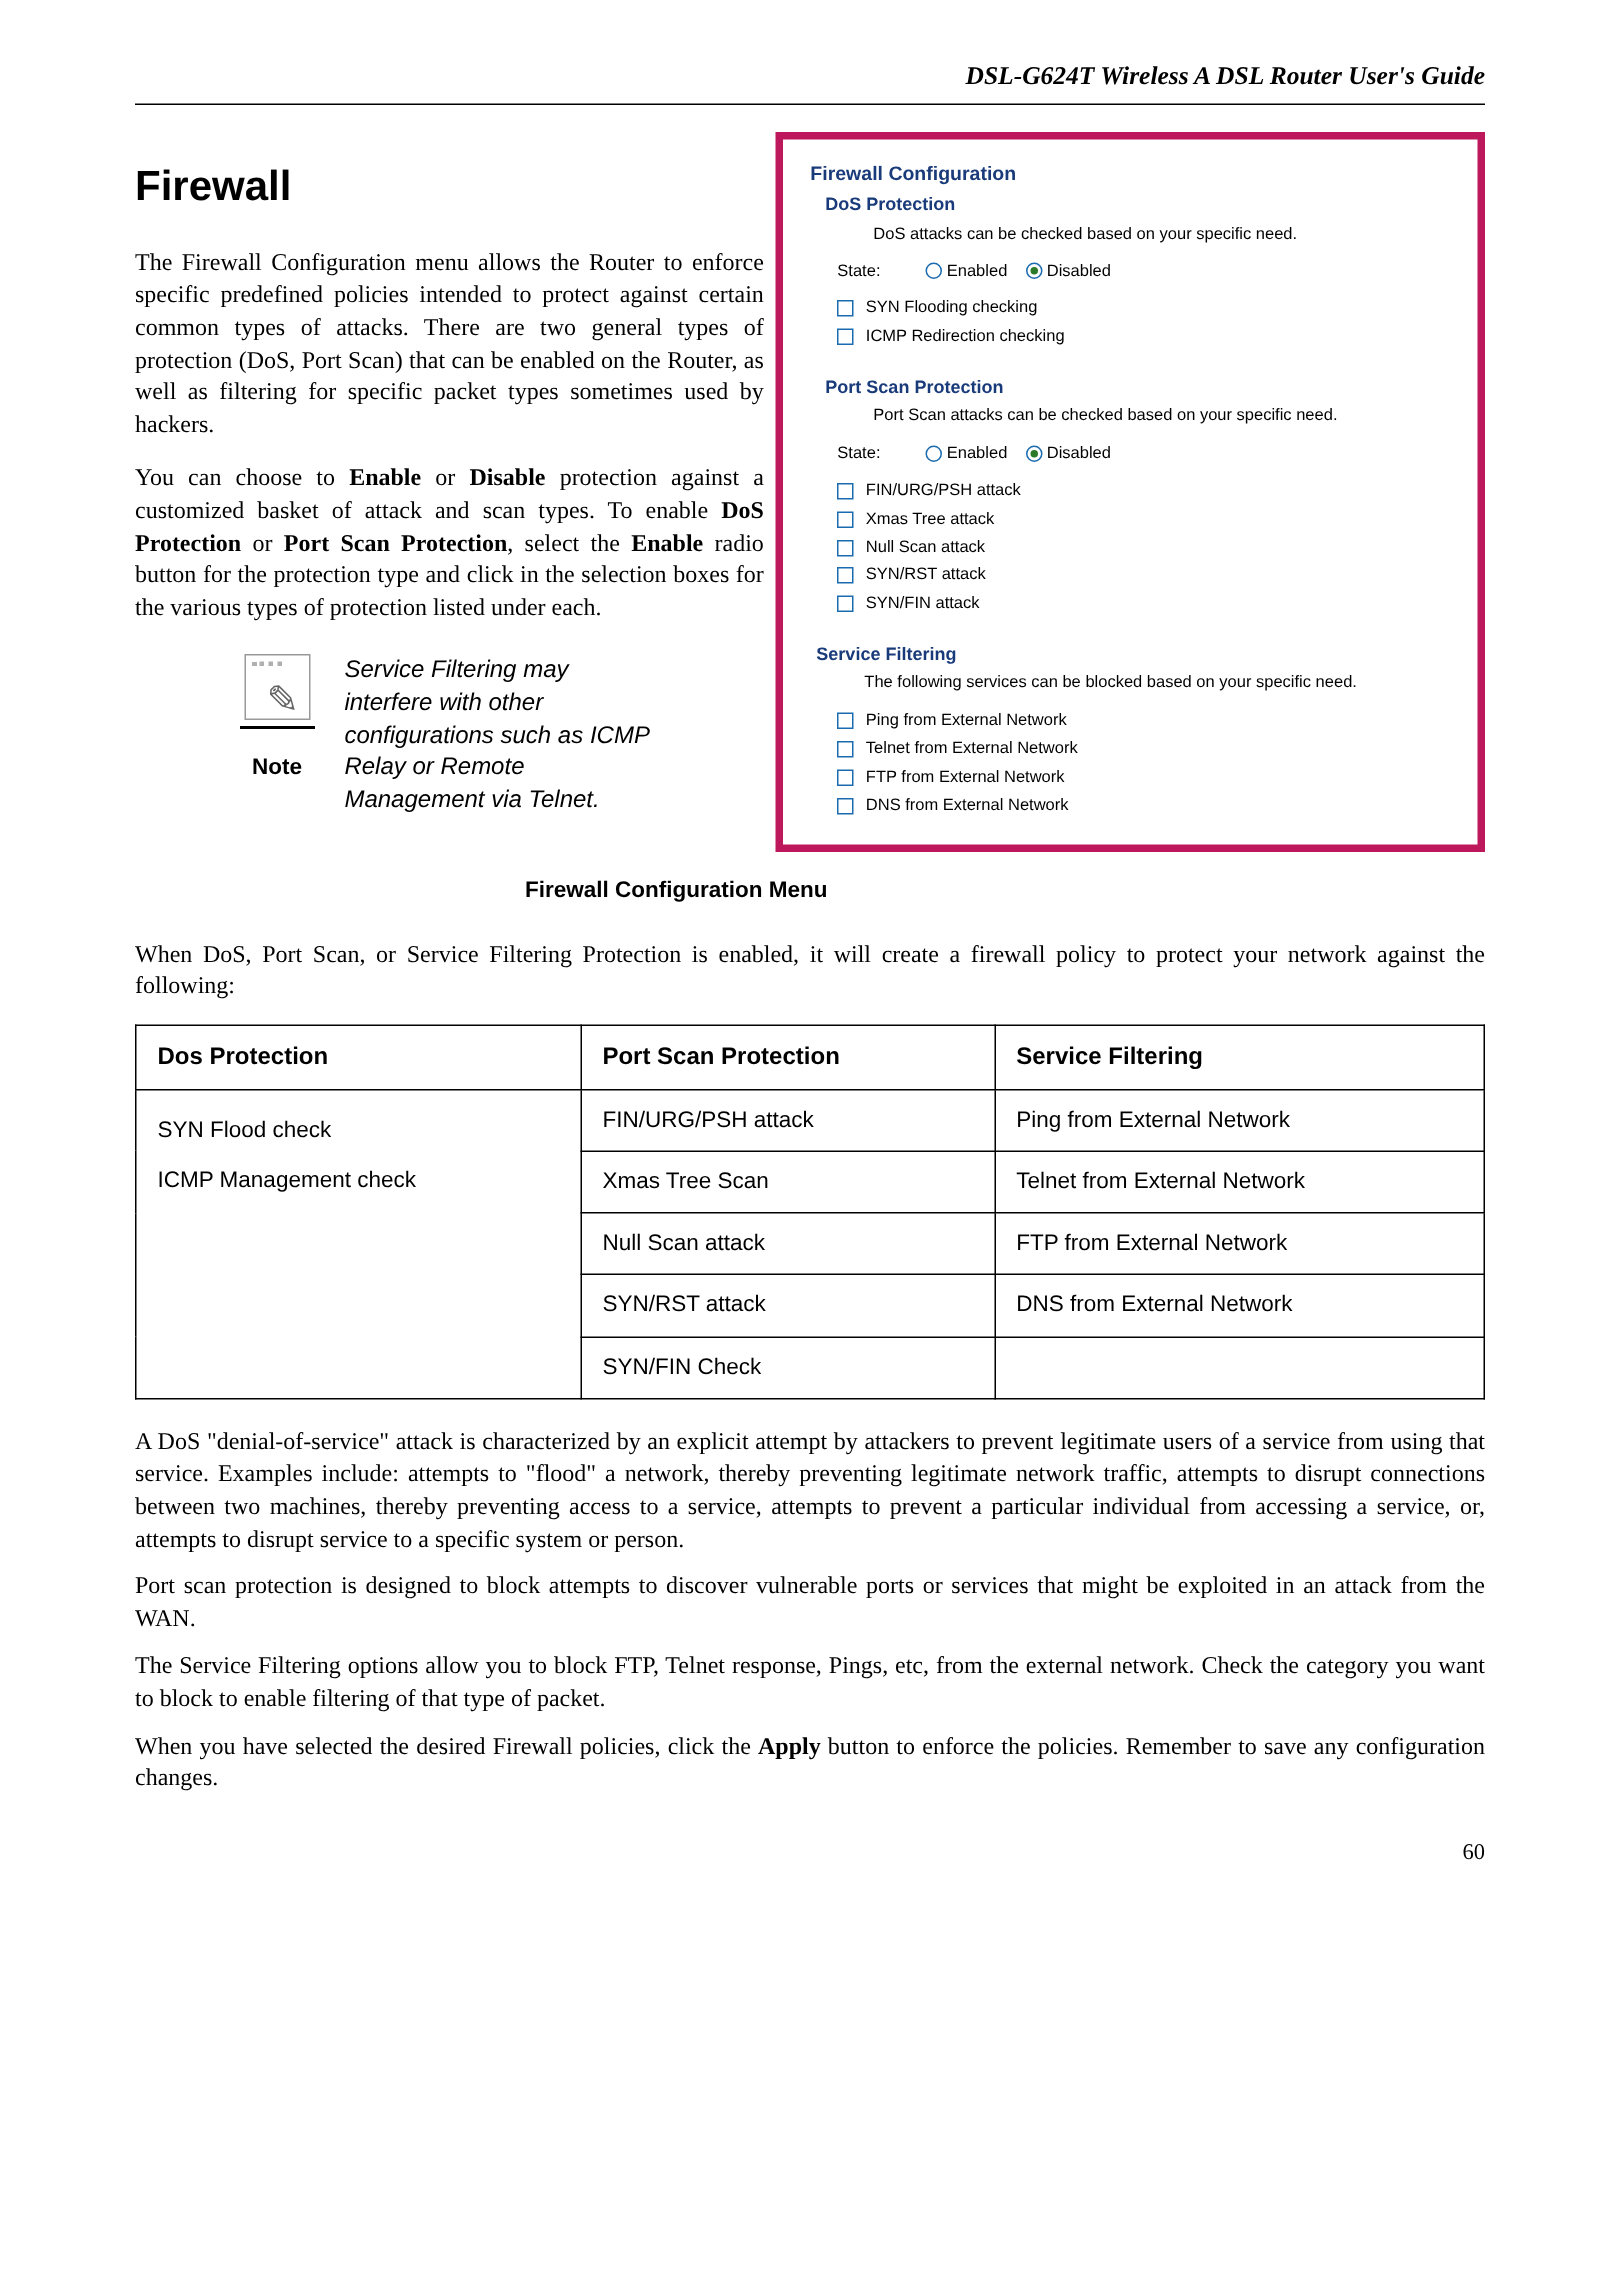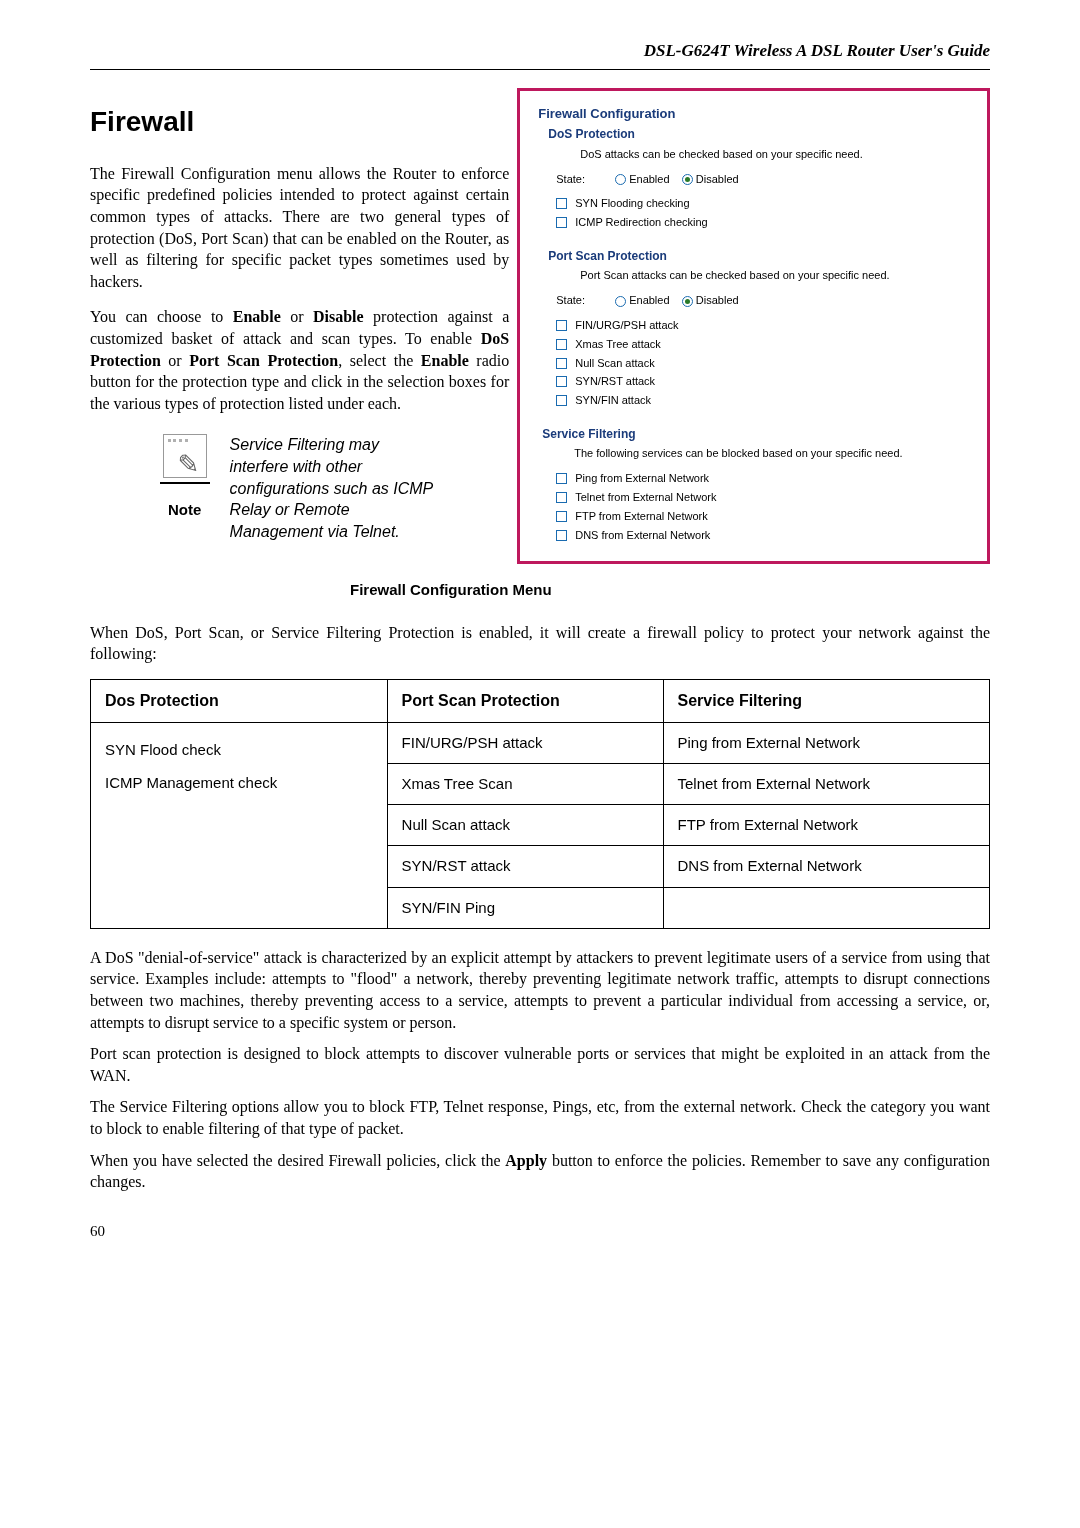--- a/index.html
+++ b/index.html
@@ -77,21 +77,21 @@
   }
   .note-text {
     font-family: Arial, sans-serif;
     font-style: italic;
     font-size: 16px;
     color: #000;
     max-width: 210px;
   }
 
   .config-panel {
-    border: 3px solid #be185d;
+    border: 5px solid #be185d;
     padding: 14px 18px;
     font-family: Arial, sans-serif;
     font-size: 12px;
     color: #000;
   }
   .cp-title { color: #1a3b7a; font-weight: bold; font-size: 13px; margin-bottom: 4px; }
   .cp-sub { color: #1a3b7a; font-weight: bold; font-size: 12px; margin: 4px 0 4px 10px; }
   .cp-desc { font-size: 11px; margin: 4px 0 10px 10px; padding-left: 32px; }
   .cp-row { margin: 4px 0 4px 18px; display: flex; align-items: center; gap: 8px; font-size: 11px; }
   .cp-state-row { margin: 4px 0 10px 18px; font-size: 11px; }
@@ -132,21 +132,21 @@
   table.protection th {
     font-family: Verdana, Arial, sans-serif;
     font-weight: bold;
     font-size: 16px;
   }
   table.protection td {
     font-family: Verdana, Arial, sans-serif;
     font-size: 15px;
   }
 
-  .page-num { text-align: left; font-size: 15px; margin-top: 28px; }
+  .page-num { text-align: right; font-size: 15px; margin-top: 28px; }
 </style>
 </head>
 <body>
 
 <div class="header-line">DSL-G624T Wireless A DSL Router User's Guide</div>
 <hr class="header-rule">
 
 <div class="main-columns">
   <div class="left-col">
     <h1 class="firewall">Firewall</h1>
@@ -279,21 +279,21 @@
   </tr>
   <tr>
     <td>Null Scan attack</td>
     <td>FTP from External Network</td>
   </tr>
   <tr>
     <td>SYN/RST attack</td>
     <td>DNS from External Network</td>
   </tr>
   <tr>
-    <td>SYN/FIN Ping</td>
+    <td>SYN/FIN Check</td>
     <td></td>
   </tr>
 </tbody>
   </table>
 
 <p class="body-p">A DoS "denial-of-service" attack is characterized by an explicit attempt by attackers to prevent legitimate users of a service from using that service. Examples include: attempts to "flood" a network, thereby preventing legitimate network traffic, attempts to disrupt connections between two machines, thereby preventing access to a service, attempts to prevent a particular individual from accessing a service, or, attempts to disrupt service to a specific system or person.</p>
 <p class="body-p">Port scan protection is designed to block attempts to discover vulnerable ports or services that might be exploited in an attack from the WAN.</p>
 <p class="body-p">The Service Filtering options allow you to block FTP, Telnet response, Pings, etc, from the external network.  Check the category you want to block to enable filtering of that type of packet.</p>
 <p class="body-p">
   <span>When you have selected the desired Firewall policies, click the </span><b>Apply</b><span> button to enforce the policies. Remember to save any configuration changes.</span>

